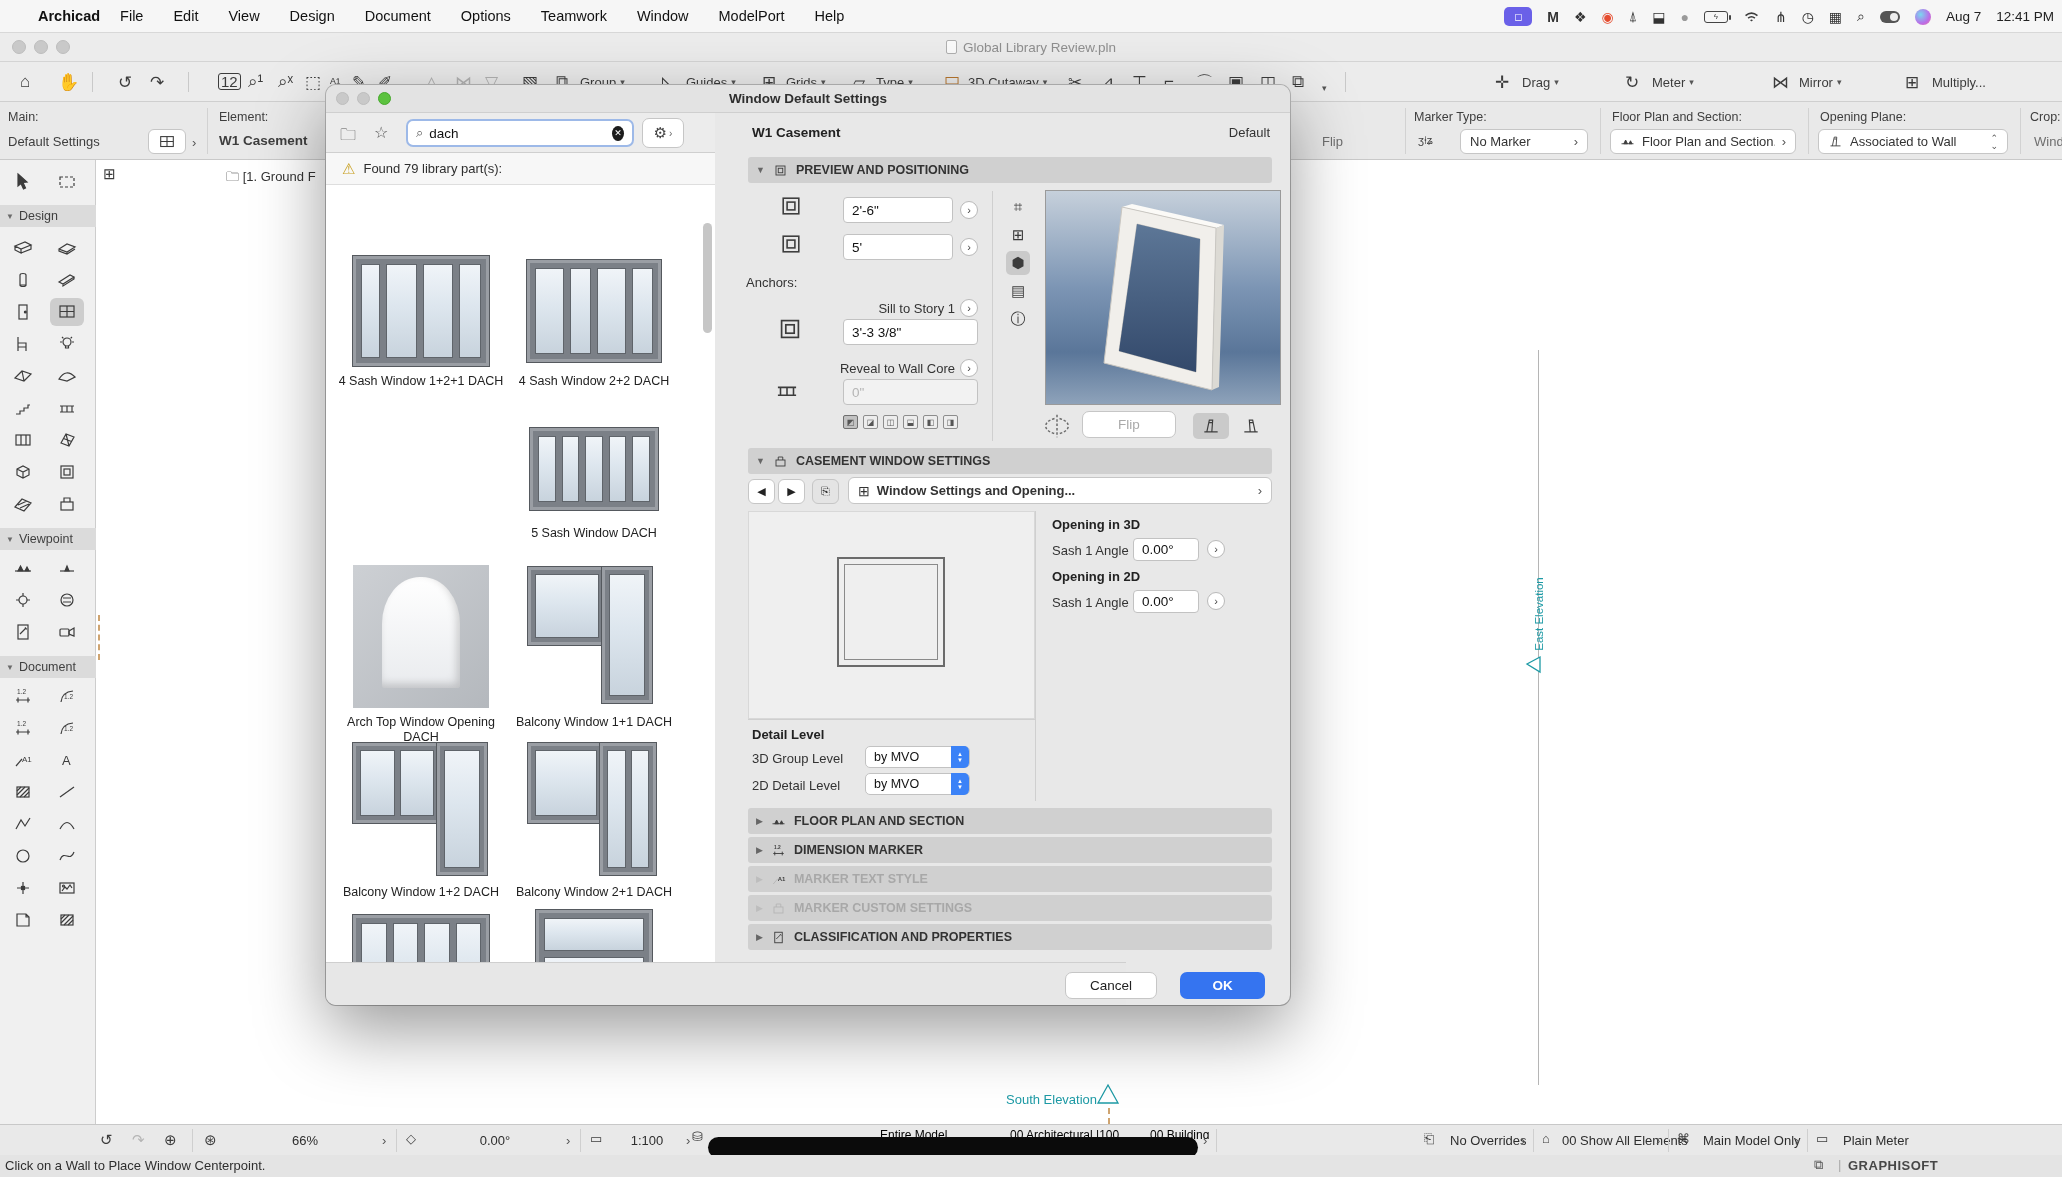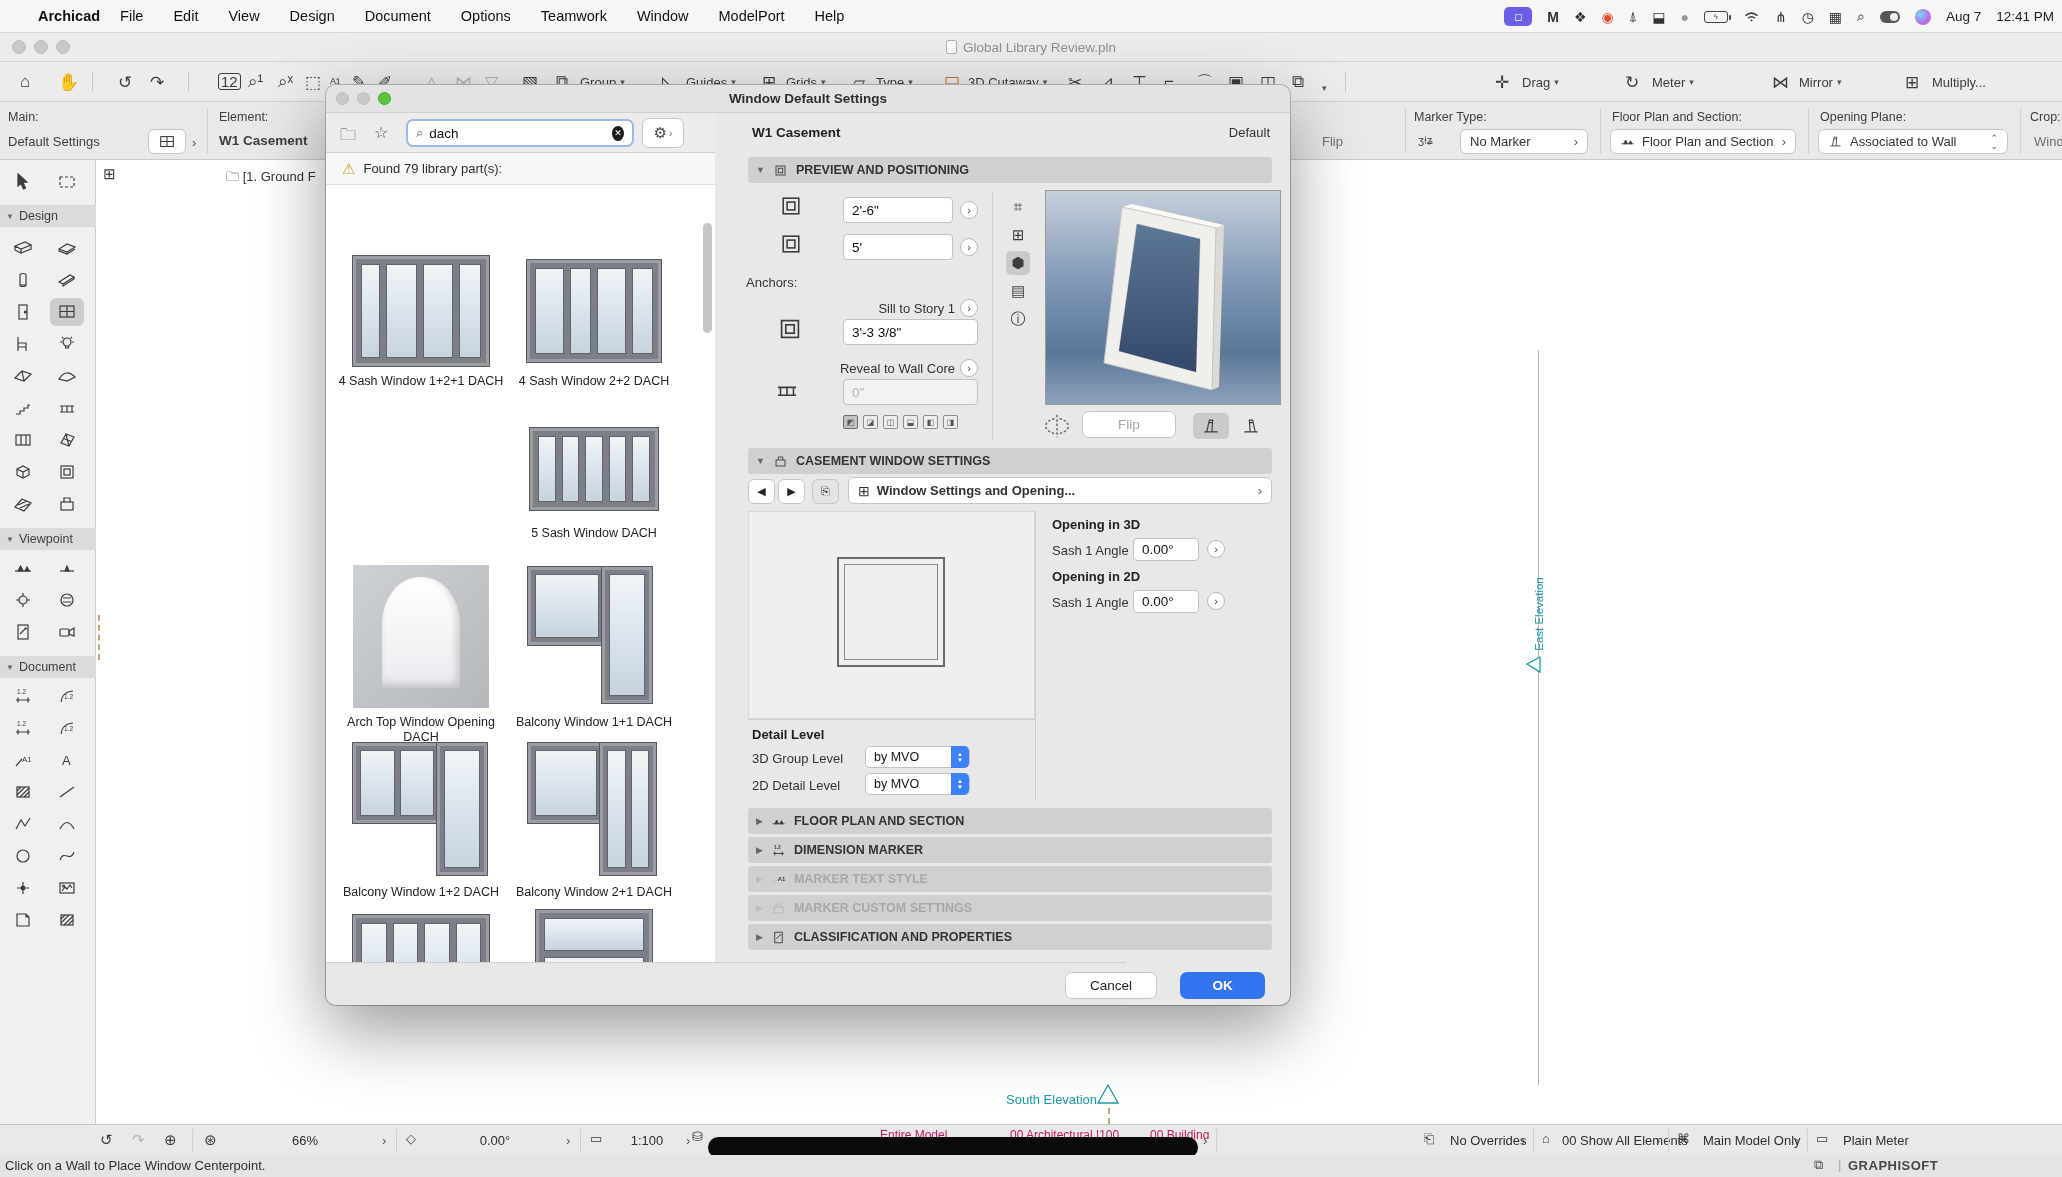--- a/index.html
+++ b/index.html
@@ -121,21 +121,21 @@
   .btn-cancel { background:#fff; border:1px solid #c6c6c6; color:#222; }
   .btn-ok { background:#3574f0; color:#fff; font-weight:bold; }
 
   
   #statusbar { left:0; top:1124px; width:2062px; height:31px; background:#e9e9e9; border-top:1px solid #c8c8c8; font-size:13px; color:#333; }
   .sbi { position:absolute; top:6px; font-size:15px; color:#3c3c3c; }
   .sbi.dis { color:#b5b5b5; }
   .sbtext { position:absolute; top:8px; font-size:13px; color:#2e2e2e; }
   .sbdiv { position:absolute; top:4px; width:1px; height:23px; background:#cfcfcf; }
   #redact { position:absolute; left:708px; top:12px; width:490px; height:21px; background:#0b0b0b; border-radius:11px; }
-  #fragments { position:absolute; left:690px; top:3px; width:520px; height:11px; overflow:hidden; font-size:12px; color:#be185d; }
+  #fragments { position:absolute; left:690px; top:3px; width:520px; height:11px; overflow:hidden; font-size:12px; color:#000000; }
   #hintbar { left:0; top:1155px; width:2062px; height:22px; background:#e4e4e4; font-size:13px; color:#2e2e2e; }
 
   .vline { position:absolute; width:1px; background:#b5b5b5; }
   .dash-tan { position:absolute; width:0; border-left:2px dashed #cfa470; }
 </style>
 </head>
 <body>
 
 <svg width="0" height="0" style="position:absolute">
   <defs>

